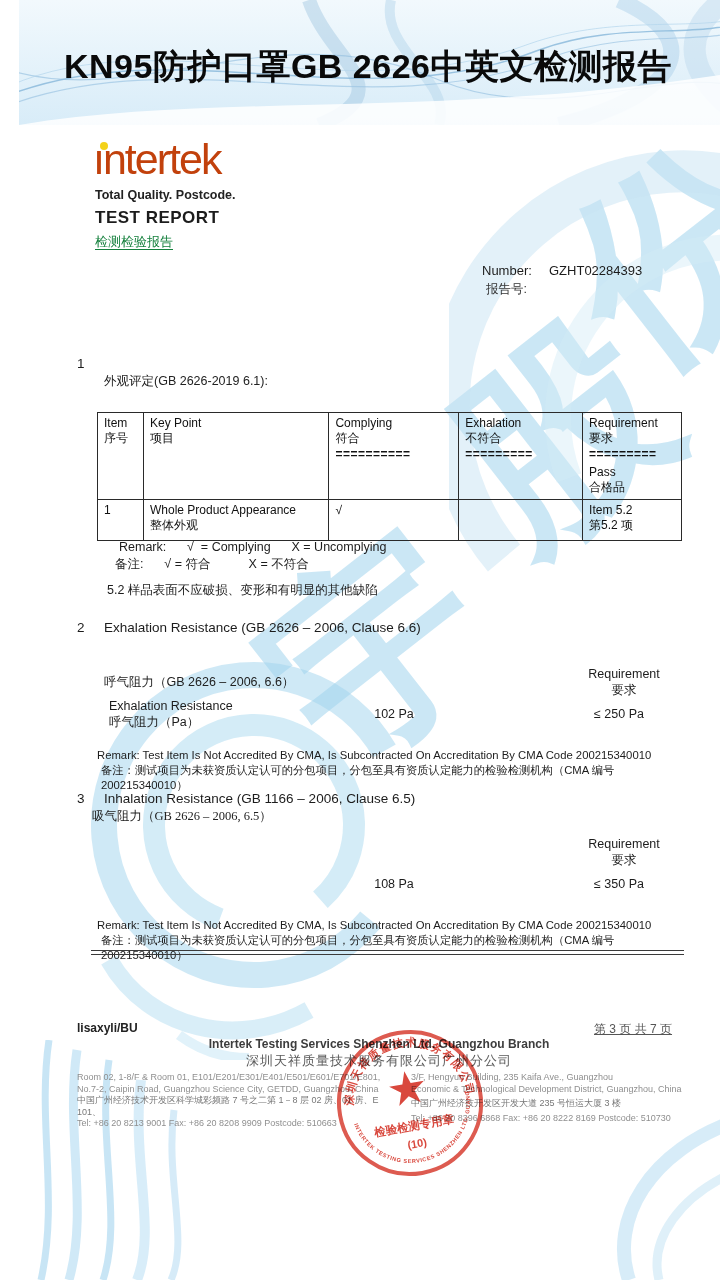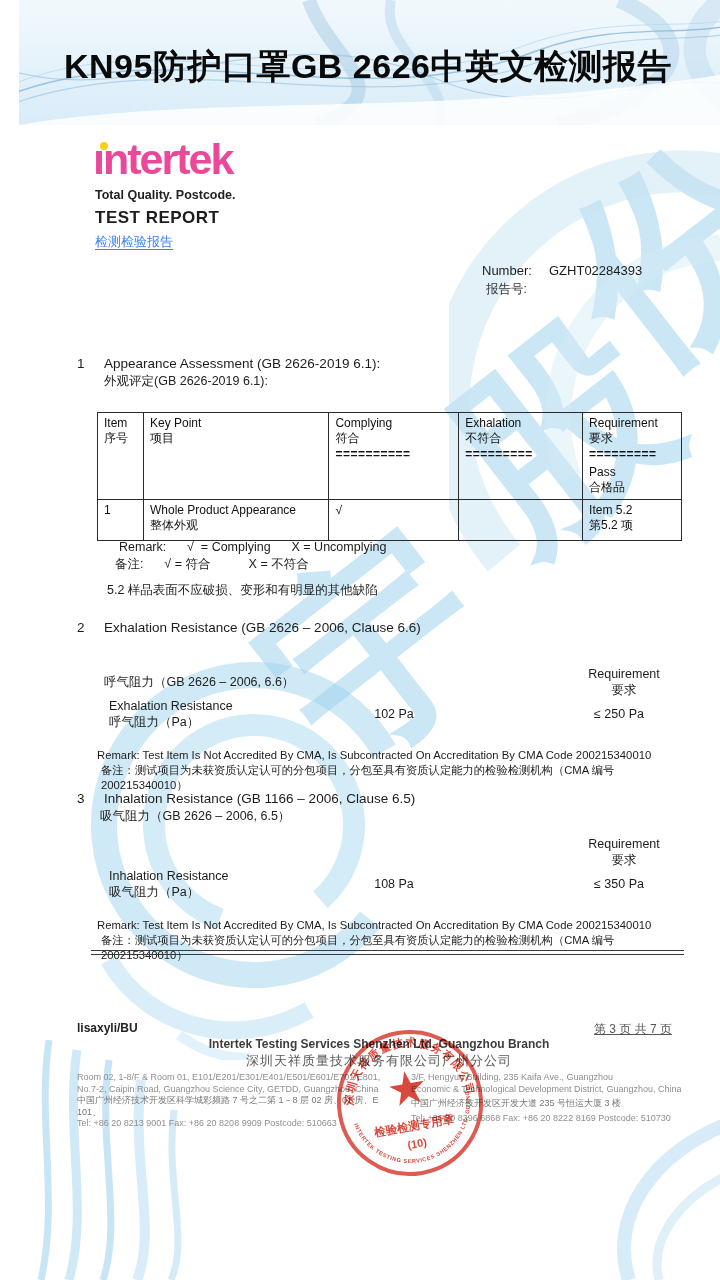--- a/index.html
+++ b/index.html
@@ -22,25 +22,25 @@
   
   .deco { pointer-events:none; }
   .wm-char {
     position:absolute; font-size:205px; font-weight:800;
     color:rgba(130,198,232,0.42); transform:rotate(-38deg);
     line-height:1; pointer-events:none;
   }
 
   
   .logo-wrap { top:138px; left:74px; }
-  .logo-text { font-size:43px; font-weight:700; letter-spacing:-2px; color:#ec4899; line-height:1; }
+  .logo-text { font-size:43px; font-weight:400; letter-spacing:-2px; color:#c2410c; line-height:1; }
   .logo-dot { position:absolute; left:7px; top:4px; width:8px; height:8px; border-radius:50%; background:#f3d21a; }
   .logo-tagline { top:188px; left:76px; font-size:12.5px; font-weight:700; color:#222; }
   .report-title { top:208px; left:76px; font-size:17px; font-weight:700; letter-spacing:0.5px; }
-  .report-title-zh { top:233px; left:76px; font-size:13px; text-decoration:underline; text-underline-offset:3px; color:#3b82f6; }
+  .report-title-zh { top:233px; left:76px; font-size:13px; text-decoration:underline; text-underline-offset:3px; color:#15803d; }
 
   
   .cma { top:140px; left:552px; width:130px; }
   .cma-num { position:absolute; top:56px; left:6px; font-size:13.5px; font-weight:700; color:#cf4a42; letter-spacing:0.5px; }
 
   
   .num-label { top:263px; left:463px; font-size:13px; color:#1c1c1c; }
   .num-value { top:263px; left:530px; font-size:13px; color:#1c1c1c; }
   .num-label-zh { top:281px; left:467px; font-size:12.5px; color:#333; }
 
@@ -153,21 +153,20 @@
   <div class="abs logo-tagline">Total Quality. Postcode.</div>
   <div class="abs report-title">TEST REPORT</div>
   <div class="abs report-title-zh">检测检验报告</div>
 
 
   <div class="abs num-label">Number:</div>
   <div class="abs num-value">GZHT02284393</div>
   <div class="abs num-label-zh">报告号:</div>
 
   <div class="abs sec-idx" style="left:58px; top:356px;">1</div>
-  <div class="abs sec-head" style="left:85px; top:356px;">Appearance Assessment (GB 2626-2019 6.1):</div>
   <div class="abs sec-head-zh" style="left:85px; top:373px;">外观评定(GB 2626-2019 6.1):</div>
 
   <table class="assess">
     <colgroup>
         <col style="width:46px">
         <col style="width:186px">
         <col style="width:130px">
         <col style="width:124px">
         <col style="width:99px">
       </colgroup>
@@ -231,29 +230,25 @@
     <div>Exhalation Resistance</div>
     <div>呼气阻力（Pa）</div>
   </div>
   <div class="abs row-value" style="left:330px; top:707px;">102 Pa</div>
   <div class="abs row-value" style="left:555px; top:707px;">≤ 250 Pa</div>
   <div class="abs small-remark" style="left:78px; top:748px; width:590px;">Remark: Test Item Is Not Accredited By CMA, Is Subcontracted On Accreditation By CMA Code 200215340010</div>
   <div class="abs small-remark" style="left:82px; top:763px; width:590px;">备注：测试项目为未获资质认定认可的分包项目，分包至具有资质认定能力的检验检测机构（CMA 编号 200215340010）</div>
 
   <div class="abs sec-idx" style="left:58px; top:791px;">3</div>
   <div class="abs sec-head" style="left:85px; top:791px;">Inhalation Resistance (GB 1166 – 2006, Clause 6.5)</div>
-  <div class="abs sec-head-zh" style="left:81px; top:808px;">吸气阻力（GB 2626 – 2006, 6.5）</div>
+  <div class="abs sec-head-zh" style="left:73px; top:808px;font-family:Liberation Serif, serif;">吸气阻力（GB 2626 – 2006, 6.5）</div>
 
   <div class="abs req-label" style="left:555px; top:836px;">
     <div>Requirement</div>
     <div>要求</div>
-  </div>
-  <div class="abs row-label" style="left:90px; top:868px;">
-    <div>Inhalation Resistance</div>
-    <div>吸气阻力（Pa）</div>
   </div>
   <div class="abs row-value" style="left:330px; top:877px;">108 Pa</div>
   <div class="abs row-value" style="left:555px; top:877px;">≤ 350 Pa</div>
   <div class="abs small-remark" style="left:78px; top:918px; width:590px;">Remark: Test Item Is Not Accredited By CMA, Is Subcontracted On Accreditation By CMA Code 200215340010</div>
   <div class="abs small-remark" style="left:82px; top:933px; width:590px;">备注：测试项目为未获资质认定认可的分包项目，分包至具有资质认定能力的检验检测机构（CMA 编号 200215340010）</div>
 
   <div class="abs hr2" style="left:72px; top:950px; width:593px;"></div>
 
   <div class="abs foot-author">lisaxyli/BU</div>
   <div class="abs foot-page">第 3 页 共 7 页</div>

